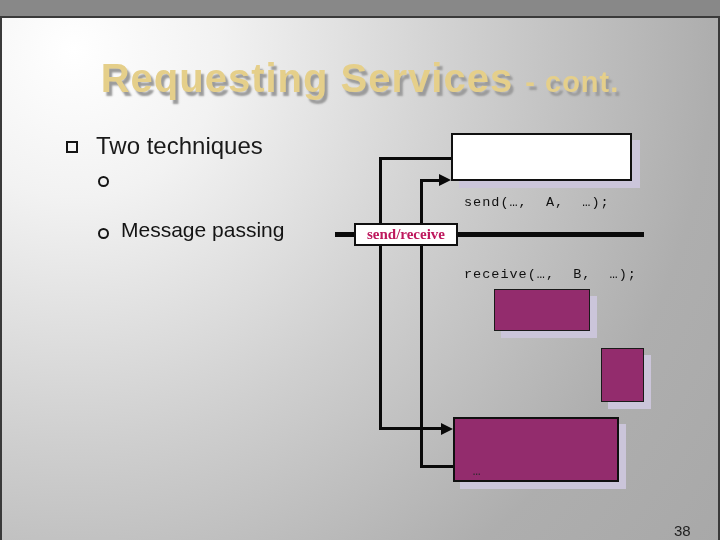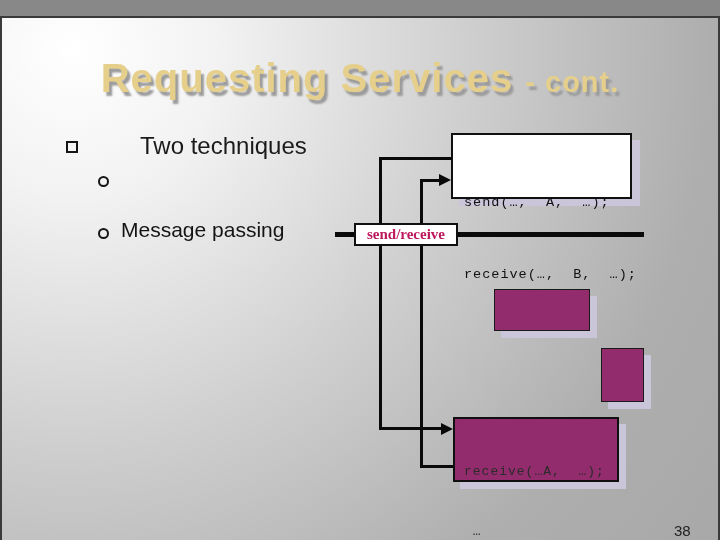--- a/index.html
+++ b/index.html
@@ -22,42 +22,42 @@
   .title{
     position:absolute;top:38px;left:0;width:100%;
     text-align:center;white-space:nowrap;
     color:var(--title-gold);
     font-weight:bold;letter-spacing:1px;
     text-shadow:3px 4px 2px #9b9b9b;
   }
   .title .main{font-size:40px;}
   .title .suffix{font-size:29px;}
   
-  .b1{position:absolute;left:60px;top:114px;display:flex;align-items:flex-start;gap:44px;}
+  .b1{position:absolute;left:60px;top:114px;display:flex;align-items:flex-start;}
   .b1 .sq{width:12px;height:12px;border:2px solid #151515;margin:9px 18px 0 4px;background:transparent;}
   .b1 .lbl{font-size:24px;color:#1a1a1a;}
   .b2{position:absolute;left:94px;display:flex;align-items:flex-start;}
   .b2 .ci{width:11px;height:11px;border:2px solid #151515;border-radius:50%;margin:7px 12px 0 2px;}
   .b2 .lbl{font-size:21px;}
   .b2.sys{top:151px;} .b2.sys .lbl{color:var(--lavender);}
   .b2.msg{top:200px;align-items:center;} .b2.msg .lbl{color:#141414;}
   
   .hline,.vline{position:absolute;background:var(--line-black);z-index:1;}
   .arrow{
     position:absolute;width:0;height:0;z-index:1;
     border-top:6px solid transparent;border-bottom:6px solid transparent;
     border-left:12px solid var(--line-black);
   }
   .codebox{
     position:absolute;z-index:2;
     font-family:"Liberation Mono", monospace;
     white-space:pre;letter-spacing:1px;
   }
   .p1box{
-    left:449px;top:115px;width:181px;height:66px;
+    left:449px;top:115px;width:181px;height:48px;
     background:#ffffff;border:2px solid #101010;
     box-shadow:8px 7px 0 var(--shadow-lavender);
     padding:8px 0 0 11px;font-size:13.5px;line-height:24px;color:#111;
   }
   .p2box{
     left:451px;top:399px;width:166px;height:65px;
     background:var(--magenta);border:2px solid #101010;
     box-shadow:7px 7px 0 var(--shadow-lavender);
     padding:3px 0 0 9px;font-size:13px;line-height:20px;color:#2b2b2b;
   }
@@ -114,20 +114,19 @@
 
   <div class="codebox p1box">
     <div>send(…,  A,  …);</div>
     <div>receive(…,  B,  …);</div>
   </div>
 
   <div class="block b-wide"></div>
   <div class="block b-tall"></div>
 
   <div class="codebox p2box">
-    <div>receive(…A,  …);</div>
     <div> …</div>
     
   </div>
 
   <div class="pagenum">38</div>
 
 </div>
 
 </body></html>

